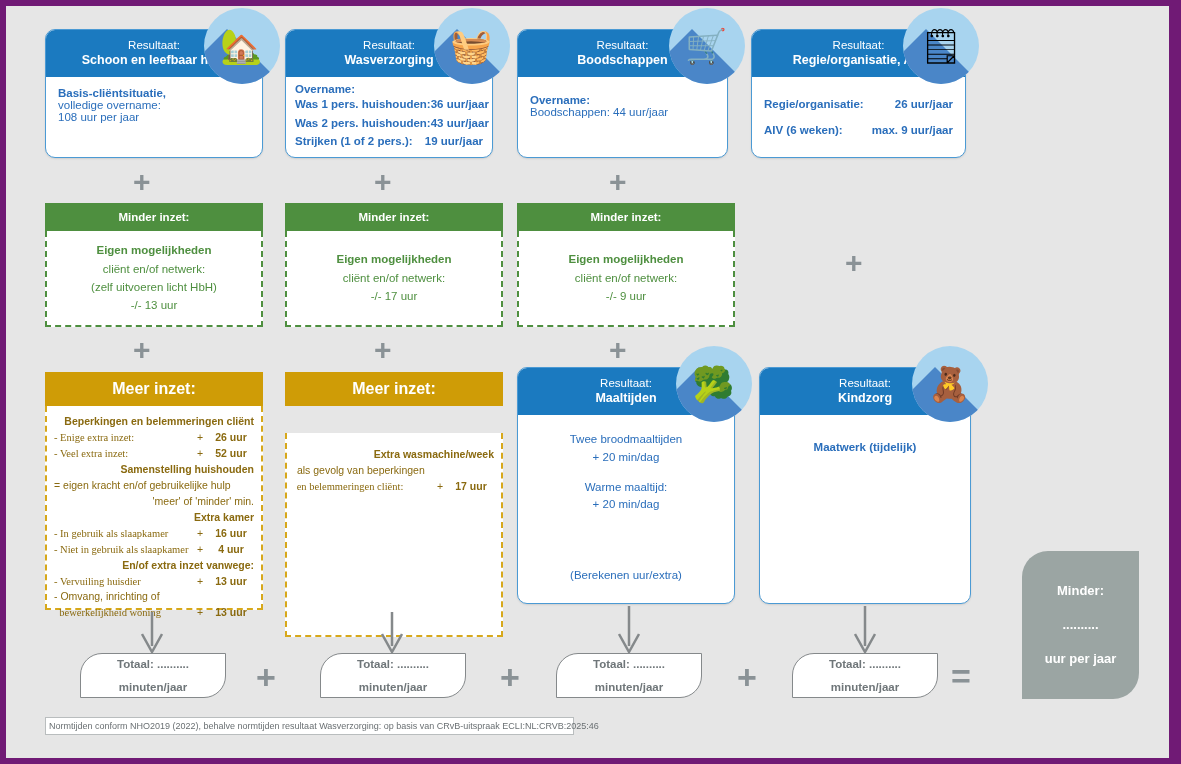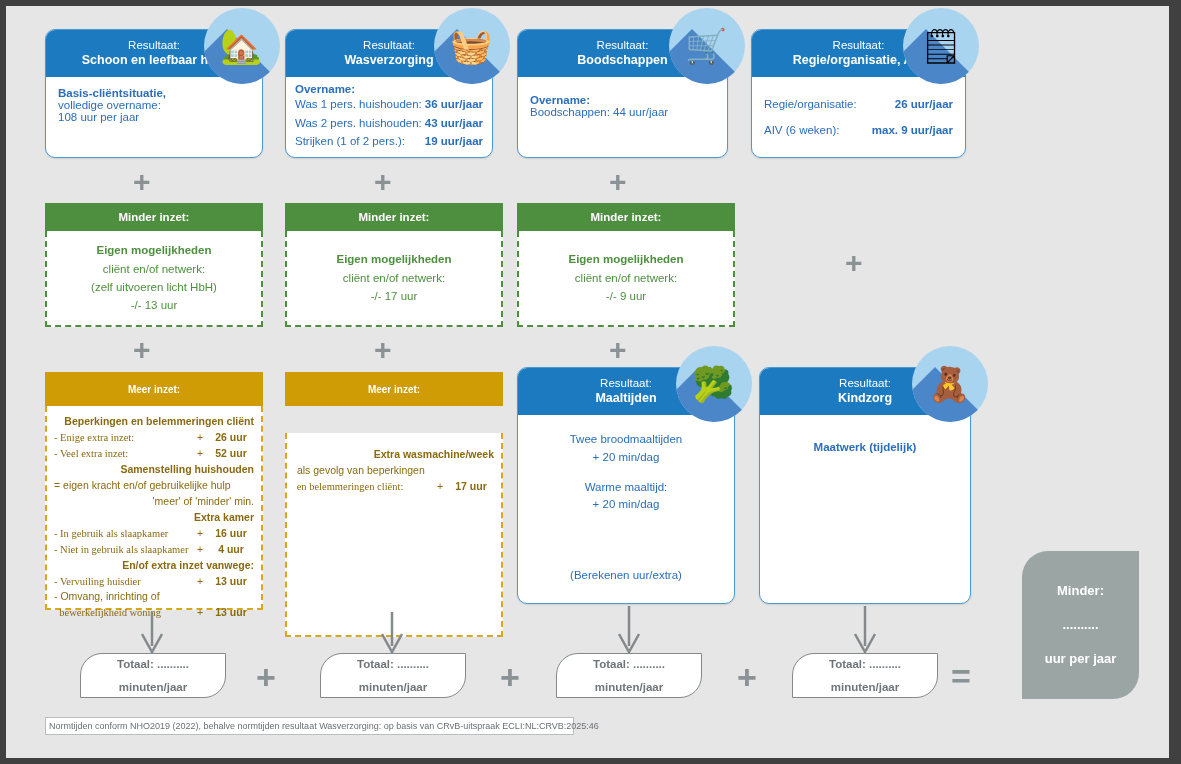--- a/index.html
+++ b/index.html
@@ -10,21 +10,21 @@
   body {
     width: 1181px;
     height: 764px;
     font-family: "Liberation Sans", sans-serif;
     overflow: hidden;
   }
   #canvas {
     position: relative;
     width: 1181px;
     height: 764px;
-    background: #404040;
+    background: #701a75;
   }
   .panel-bg {
     position: absolute;
     left: 6px;
     top: 6px;
     width: 1163px;
     height: 752px;
     background: #e6e6e6;
   }
 
@@ -63,21 +63,21 @@
     font-size: 11.5px;
     z-index: 1;
   }
   .card-body .b { font-weight: bold; }
   .row {
     display: flex;
     justify-content: space-between;
     line-height: 1.62;
     white-space: nowrap;
   }
-  .row .lbl { font-weight: normal; }
+  .row .lbl { font-weight: bold; }
   .row .val { font-weight: bold; }
   .ctr { text-align: center; line-height: 1.55; }
 
   
   .icon-bubble {
     position: absolute;
     width: 76px;
     height: 76px;
     border-radius: 50%;
     background: #a8d4ef;
@@ -138,21 +138,21 @@
 
   
   .obox {
     position: absolute;
     box-sizing: border-box;
   }
   .obox-head {
     height: 34px;
     background: #cf9c06;
     color: #ffffff;
-    font-size: 10px;
+    font-size: 16px;
     font-weight: bold;
     display: flex;
     align-items: center;
     justify-content: center;
   }
   .obox-body {
     border: 2px dashed #d7a81b;
     border-top: none;
     background: #ffffff;
     color: #8a6a10;

